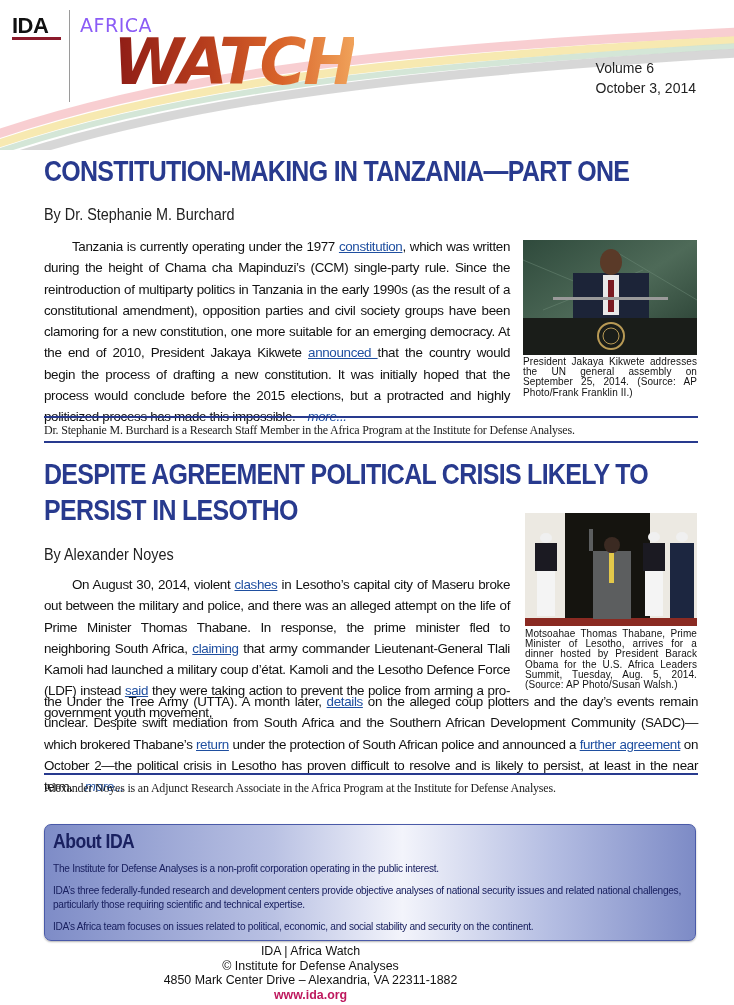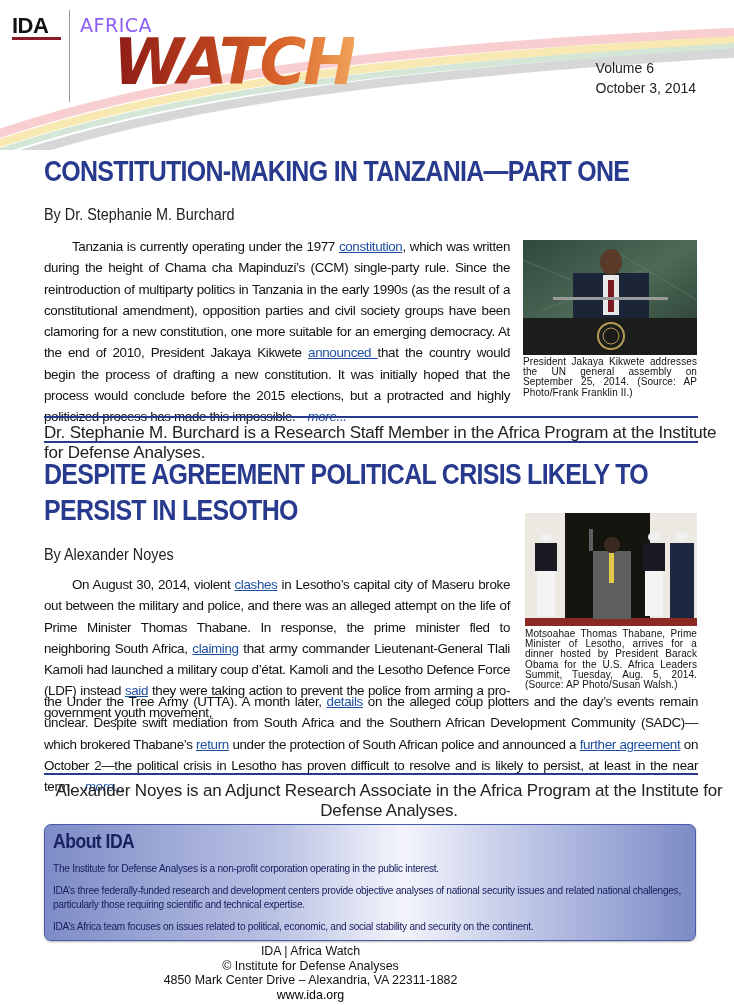--- a/index.html
+++ b/index.html
@@ -23,32 +23,32 @@
   .byline { position: absolute; left: 44px; font-size: 16px; color: #222; transform: scaleX(0.9); transform-origin: left top; }
   .body-text { position: absolute; font-family: "Liberation Sans", sans-serif; font-size: 13.4px; line-height: 21.3px; color: #111; text-align: justify; letter-spacing: -0.35px; }
   .body-text .indent { display: inline-block; width: 28px; }
   .body-text a { color: #1f4fa0; text-decoration: underline; }
   .more-link { color: #283a8e; font-style: italic; margin-left: 12px; text-decoration: none !important; }
 
   .photo { position: absolute; overflow: hidden; }
   .caption { position: absolute; font-size: 10px; line-height: 10.2px; color: #111; text-align: justify; letter-spacing: 0.1px; }
 
   .rule { position: absolute; left: 44px; width: 654px; height: 2px; background: #283a8e; }
-  .author-note { position: absolute; left: 44px; font-size: 17px; color: #222; letter-spacing: -0.2px; }
+  .author-note { position: absolute; left: 44px; font-size: 12px; color: #222; letter-spacing: -0.2px; font-family: Liberation Serif, serif; }
 
   
   .about-box { position: absolute; left: 44px; top: 824px; width: 652px; height: 117px; border-radius: 7px; border: 1px solid #4a5aa8;
     background: linear-gradient(90deg, #7e8cc7 0%, #b9c1e3 35%, #f3f4fb 55%, #b4bde2 78%, #7d8bc6 100%);
     box-shadow: 0 1px 2px rgba(0,0,0,0.3); }
   .about-title { position: absolute; left: 8px; top: 5px; font-weight: bold; font-size: 20px; color: #1a2160; letter-spacing: -0.6px; transform: scaleX(0.88); transform-origin: left top; }
   .about-p { position: absolute; left: 8px; width: 690px; font-size: 11px; line-height: 14px; color: #1a2160; letter-spacing: -0.3px; transform: scaleX(0.92); transform-origin: left top; }
 
   
   .footer { position: absolute; left: 0; top: 944px; width: 621px; text-align: center; font-size: 12.4px; line-height: 14.5px; color: #111; }
-  .footer .url { color: #000000; }
+  .footer .url { color: #be185d; font-weight: bold; }
 </style>
 </head>
 <body>
 
 <div class="masthead">
   <svg class="swoosh" viewBox="0 0 734 150" preserveAspectRatio="none">
     <path d="M-20 140 C 150 80, 350 50, 740 32" stroke="#f7c9cc" stroke-width="9" fill="none" opacity="0.9"></path>
     <path d="M-20 150 C 150 90, 350 60, 740 40" stroke="#f6e7a8" stroke-width="8" fill="none" opacity="0.9"></path>
     <path d="M-20 158 C 150 98, 350 68, 740 46" stroke="#cfe3d3" stroke-width="6" fill="none" opacity="0.9"></path>
     <path d="M-20 168 C 150 108, 350 76, 740 53" stroke="#d0d0d0" stroke-width="9" fill="none" opacity="0.85"></path>

